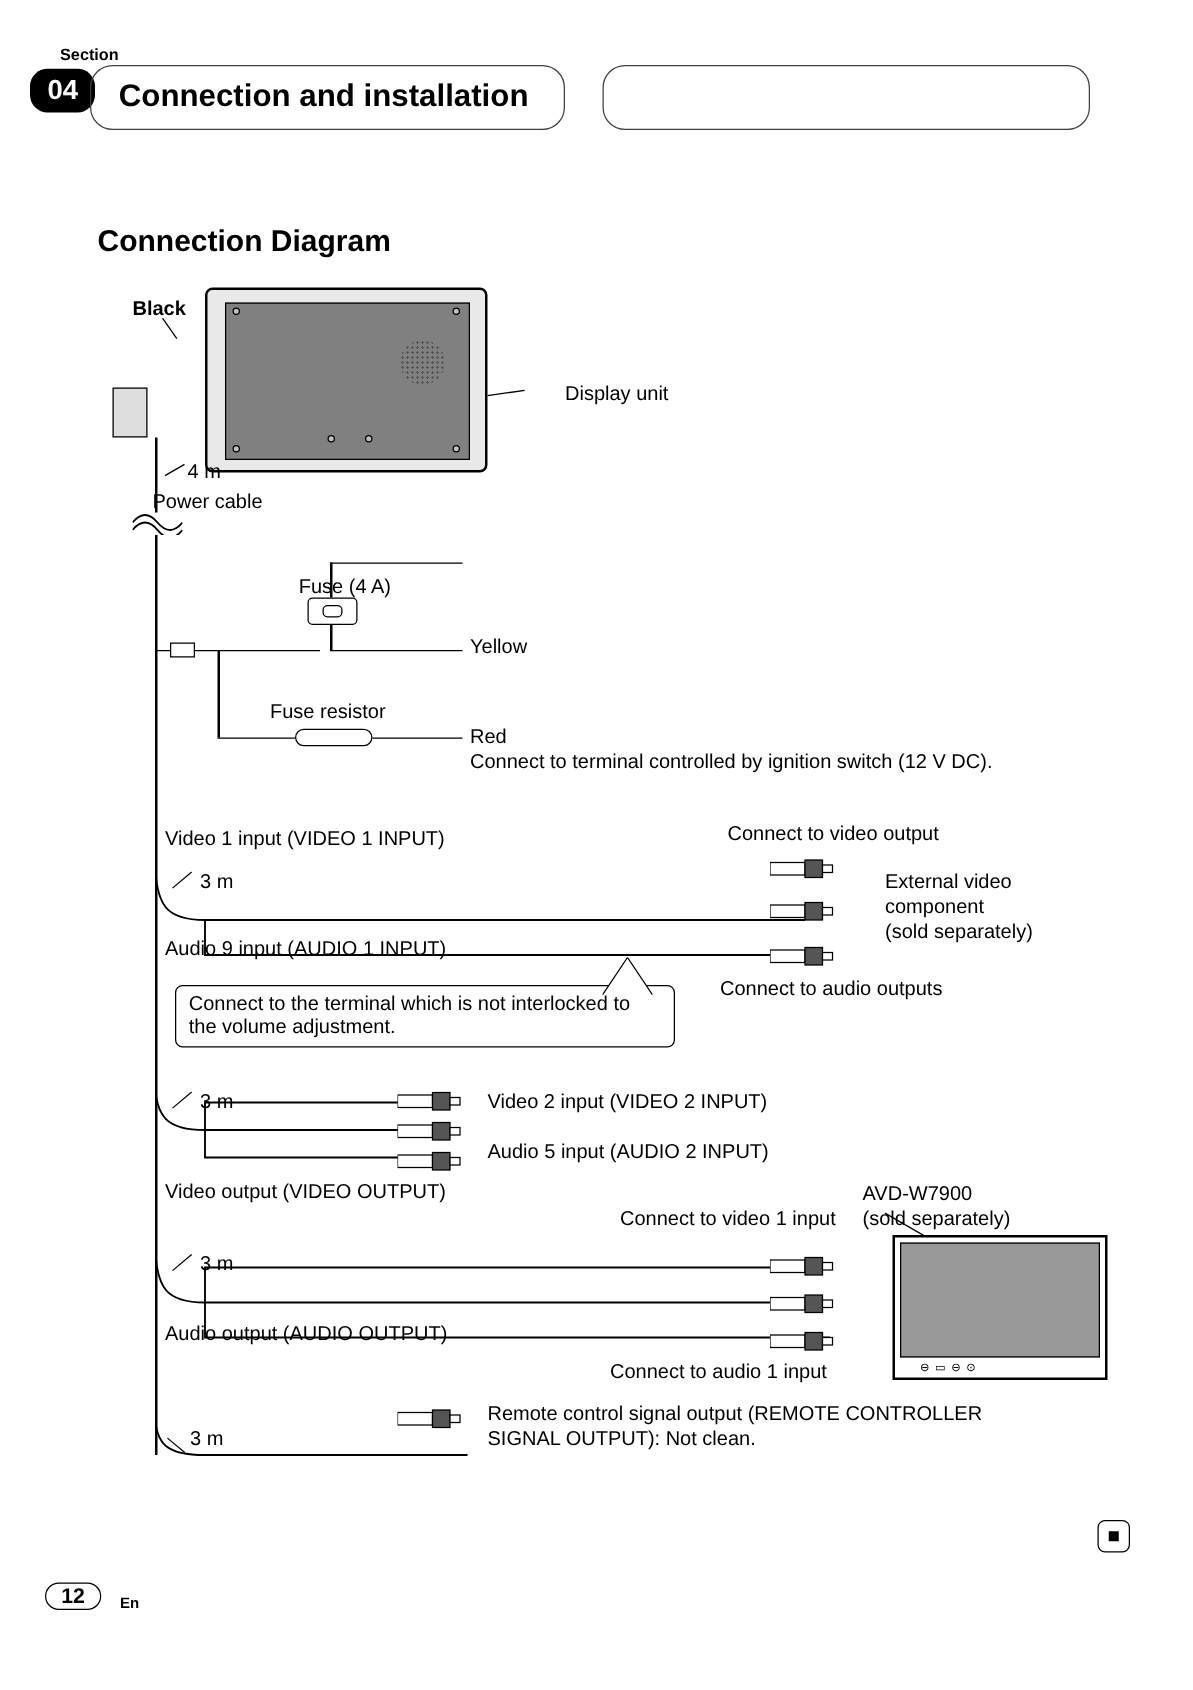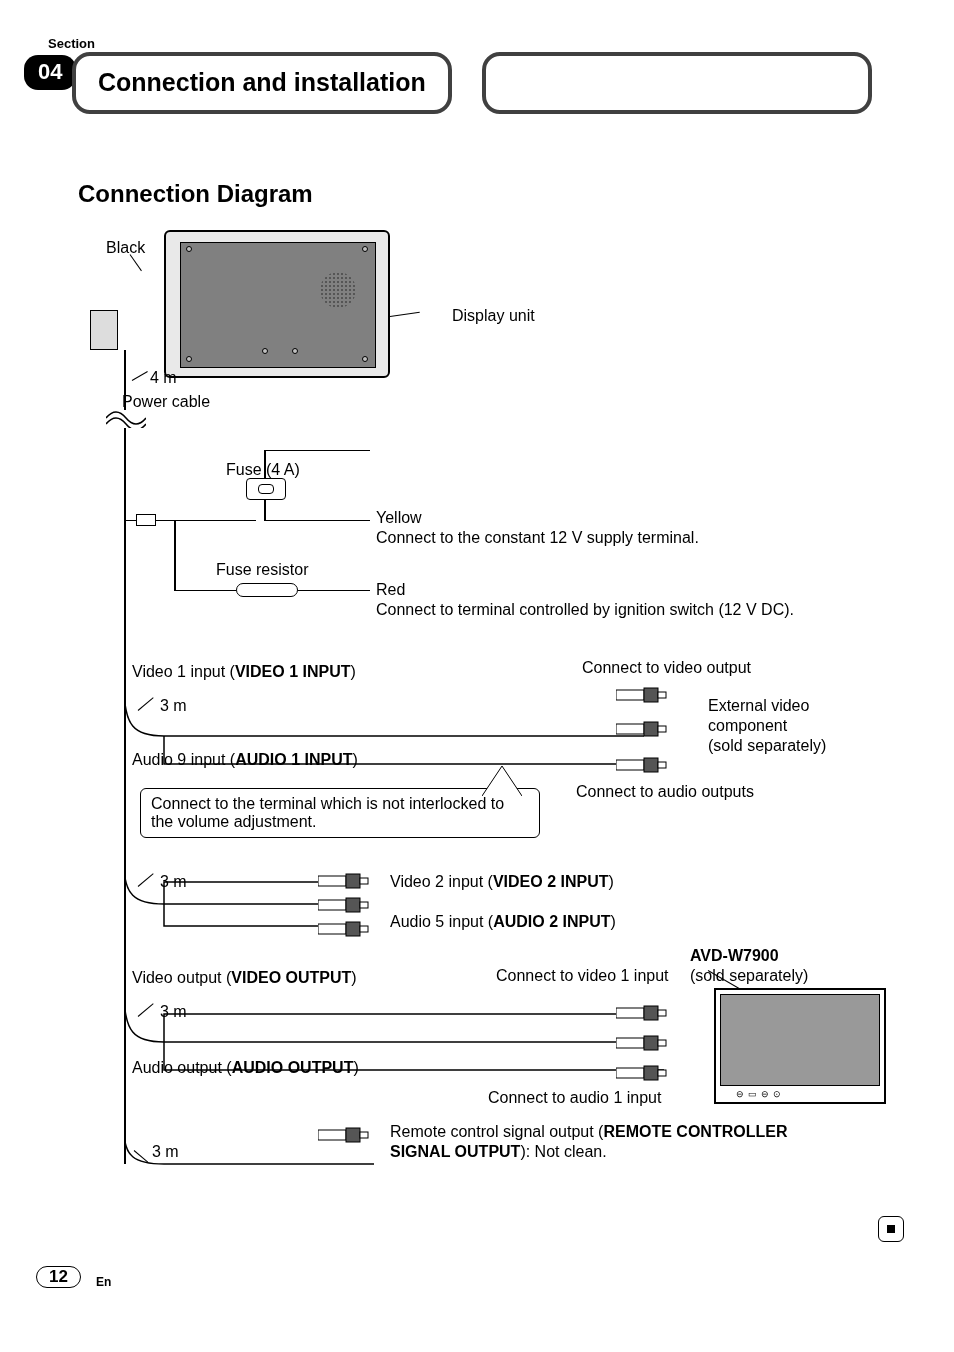--- a/index.html
+++ b/index.html
@@ -1,27 +1,27 @@
 <!DOCTYPE html>
 <html><head>
 <meta charset="utf-8">
 <style>
   * { box-sizing: border-box; margin: 0; padding: 0; }
   body { font-family: Arial, Helvetica, sans-serif; background: #fff; width: 954px; height: 1352px; position: relative; color: #000; }
   .page { position: relative; width: 954px; height: 1352px; padding: 30px 48px 40px 48px; }
   .section-label { font-size: 13px; font-weight: bold; position: absolute; left: 48px; top: 36px; }
   .section-badge { position: absolute; left: 24px; top: 55px; background: #000; color: #fff; border-radius: 14px; padding: 4px 14px 5px 14px; font-weight: bold; font-size: 22px; }
-  .header-pill { position: absolute; top: 52px; border: 4px solid #404040; border-radius: 18px; height: 62px; display: flex; align-items: center; padding: 0 22px; }
+  .header-pill { position: absolute; top: 52px; border: 1px solid #404040; border-radius: 18px; height: 52px; display: flex; align-items: center; padding: 0 22px; }
   .header-pill.left { left: 72px; width: 380px; }
   .header-pill.right { left: 482px; width: 390px; }
   .section-title { font-weight: bold; font-size: 25px; line-height: 1.1; }
   .diagram-heading { font-weight: bold; font-size: 24px; position: absolute; left: 78px; top: 180px; }
   .diag { position: absolute; left: 78px; top: 220px; width: 800px; height: 980px; }
   .lbl { position: absolute; font-size: 16px; color: #000; line-height: 1.25; }
-  .bold { font-weight: bold; }
+  .bold { font-weight: normal; }
   .display-unit { position: absolute; left: 86px; top: 10px; width: 226px; height: 148px; background: #e9e9e9; border: 2px solid #000; border-radius: 6px; }
   .display-screen { position: absolute; left: 14px; top: 10px; width: 196px; height: 126px; background: #808080; border: 1px solid #000; }
   .screw { width: 6px; height: 6px; border-radius: 50%; border: 1px solid #000; position: absolute; background: #c0c0c0; }
   .speaker-grid { position: absolute; right: 32px; top: 40px; width: 36px; height: 36px; background: radial-gradient(#555 1px, transparent 1px); background-size: 4px 4px; border-radius: 50%;}
   .connector-side { position: absolute; left: -28px; top: 80px; width: 28px; height: 40px; background: #ddd; border: 1px solid #000; }
   .vline { position: absolute; background: #000; width: 2px; }
   .hline { position: absolute; background: #000; height: 1px; }
   .fuse-box { position: absolute; width: 40px; height: 22px; border: 1px solid #000; border-radius: 4px; background: #fff; }
   .fuse-inner { width: 16px; height: 10px; border: 1px solid #000; margin: 5px auto; border-radius: 4px; }
   .resistor-box { position: absolute; width: 62px; height: 14px; border: 1px solid #000; border-radius: 8px; background: #fff; }
@@ -60,21 +60,21 @@
       <div class="screw" style="right:20px;top:14px"></div>
       <div class="screw" style="left:20px;bottom:14px"></div>
       <div class="screw" style="right:20px;bottom:14px"></div>
       <div class="screw" style="left:96px;top:116px"></div>
       <div class="screw" style="left:126px;top:116px"></div>
       <div class="speaker-grid"></div>
     </div>
     <div class="connector-side" style="left:12px; top:90px;"></div>
 
     <div class="leader" style="left:52px; top:34px; width:20px; transform: rotate(55deg);"></div>
-    <div class="lbl" style="left:28px; top:18px;">Black</div>
+    <div class="lbl" style="left:28px; top:18px;font-weight:bold;">Black</div>
     <div class="leader" style="left:312px; top:96px; width:30px; transform: rotate(-8deg);"></div>
     <div class="lbl" style="left:336px; top:86px;margin-left:38px;">Display unit</div>
 
     <div class="vline" style="left:46px; top:130px; height:60px;"></div>
     <svg class="wave" style="left:28px; top:188px;" viewBox="0 0 40 20">
         <path d="M0 10 Q10 -2 20 10 T40 10" stroke="#000" fill="none" stroke-width="1.5"></path>
         <path d="M0 16 Q10 4 20 16 T40 16" stroke="#000" fill="none" stroke-width="1.5"></path>
       </svg>
     <div class="vline" style="left:46px; top:208px; height:736px;"></div>
 
@@ -86,26 +86,25 @@
     <div class="splice" style="left:58px; top:294px;"></div>
 
     <div class="hline" style="left:96px; top:300px; width:82px;"></div>
     <div class="fuse-box" style="left:168px; top:258px;">
         <div class="fuse-inner"></div>
       </div>
     <div class="vline" style="left:186px; top:230px; height:28px;"></div>
     <div class="vline" style="left:186px; top:280px; height:20px;"></div>
 
     <div class="hline" style="left:186px; top:230px; width:106px;"></div>
-    <div class="lbl" style="left:148px; top:240px;">Fuse (4 A)</div>
+    <div class="lbl" style="left:161px; top:240px;">Fuse (4 A)</div>
 
     <div class="hline" style="left:186px; top:300px; width:106px;"></div>
     <div class="lbl" style="left:298px; top:288px;">
       <span>Yellow</span><br>
-      <span>Connect to the constant 12 V supply terminal.</span>
     </div>
 
     <div class="vline" style="left:96px; top:300px; height:70px;"></div>
     <div class="hline" style="left:96px; top:370px; width:62px;"></div>
     <div class="resistor-box" style="left:158px; top:363px;"></div>
     <div class="hline" style="left:220px; top:370px; width:72px;"></div>
     <div class="lbl" style="left:138px; top:340px;">Fuse resistor</div>
     <div class="lbl" style="left:298px; top:360px;">
       <span>Red</span><br>
       <span>Connect to terminal controlled by ignition switch (12 V DC).</span>
@@ -192,21 +191,21 @@
       <span>Video 2 input (</span><span class="bold">VIDEO 2 INPUT</span><span>)</span>
     </div>
     <div class="lbl" style="left:312px; top:692px;">
       <span>Audio 5 input (</span><span class="bold">AUDIO 2 INPUT</span><span>)</span>
     </div>
     <div class="lbl" style="left:612px; top:698px;margin-top:28px;">
       <span class="bold">AVD-W7900</span><br>
       <span>(sold separately)</span>
     </div>
 
-    <div class="lbl" style="left:54px; top:748px;">
+    <div class="lbl" style="left:54px; top:724px;">
       <span>Video output (</span><span class="bold">VIDEO OUTPUT</span><span>)</span>
     </div>
     <svg style="position:absolute; left:46px; top:772px; width:548px; height:90px;">
       <path d="M0 0 C0 40 10 50 40 50 L540 50" stroke="#000" fill="none" stroke-width="1.5"></path>
       <path d="M40 50 L40 78 L540 78" stroke="#000" fill="none" stroke-width="1.5"></path>
       <path d="M40 50 L40 22 L540 22" stroke="#000" fill="none" stroke-width="1.5"></path>
     </svg>
     <div class="leader" style="left:60px; top:796px; width:20px; transform: rotate(-40deg);"></div>
     <div class="lbl" style="left:82px; top:782px;">3 m</div>
     <div class="lbl" style="left:54px; top:838px;">

